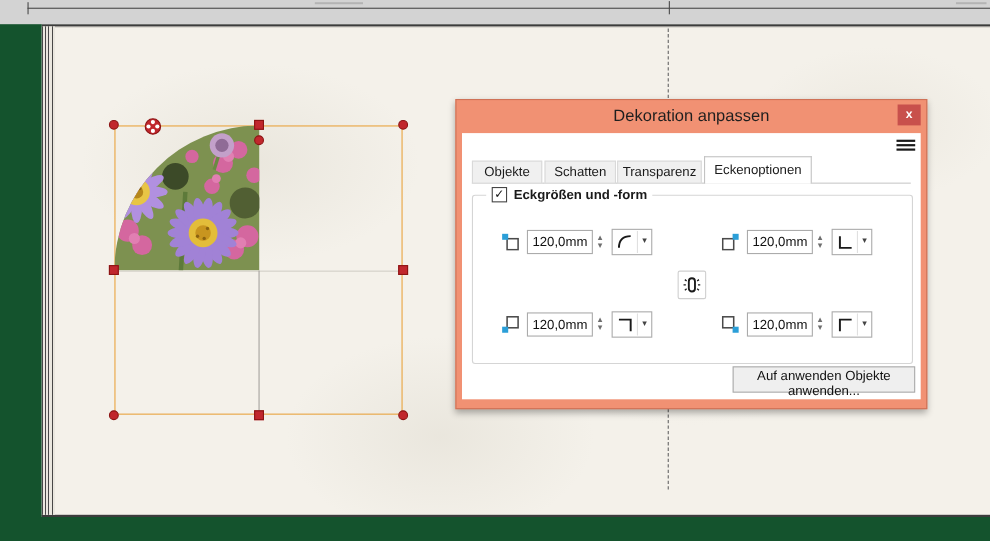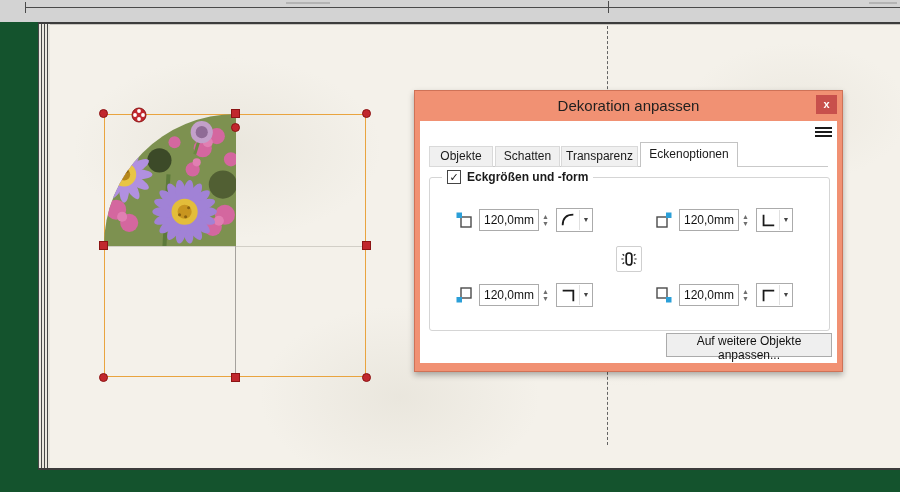--- a/index.html
+++ b/index.html
@@ -336,17 +336,17 @@
             <span class="dd-glyph">
               <svg width="16" height="16" viewBox="0 0 18 18">
                   <path d="M4 16 L4 4 L16 4" fill="none" stroke="#1a1a1a" stroke-width="2"></path>
                 </svg>
             </span>
             <span class="dd-arrow">▼</span>
           </span>
         </div>
       </div>
 
-      <button class="apply-btn">Auf weitere Objekte anpassen...</button>
+      <button class="apply-btn">Auf anwenden Objekte anwenden...</button>
     </div>
   </div>
 
 </div>
 
 </body></html>

